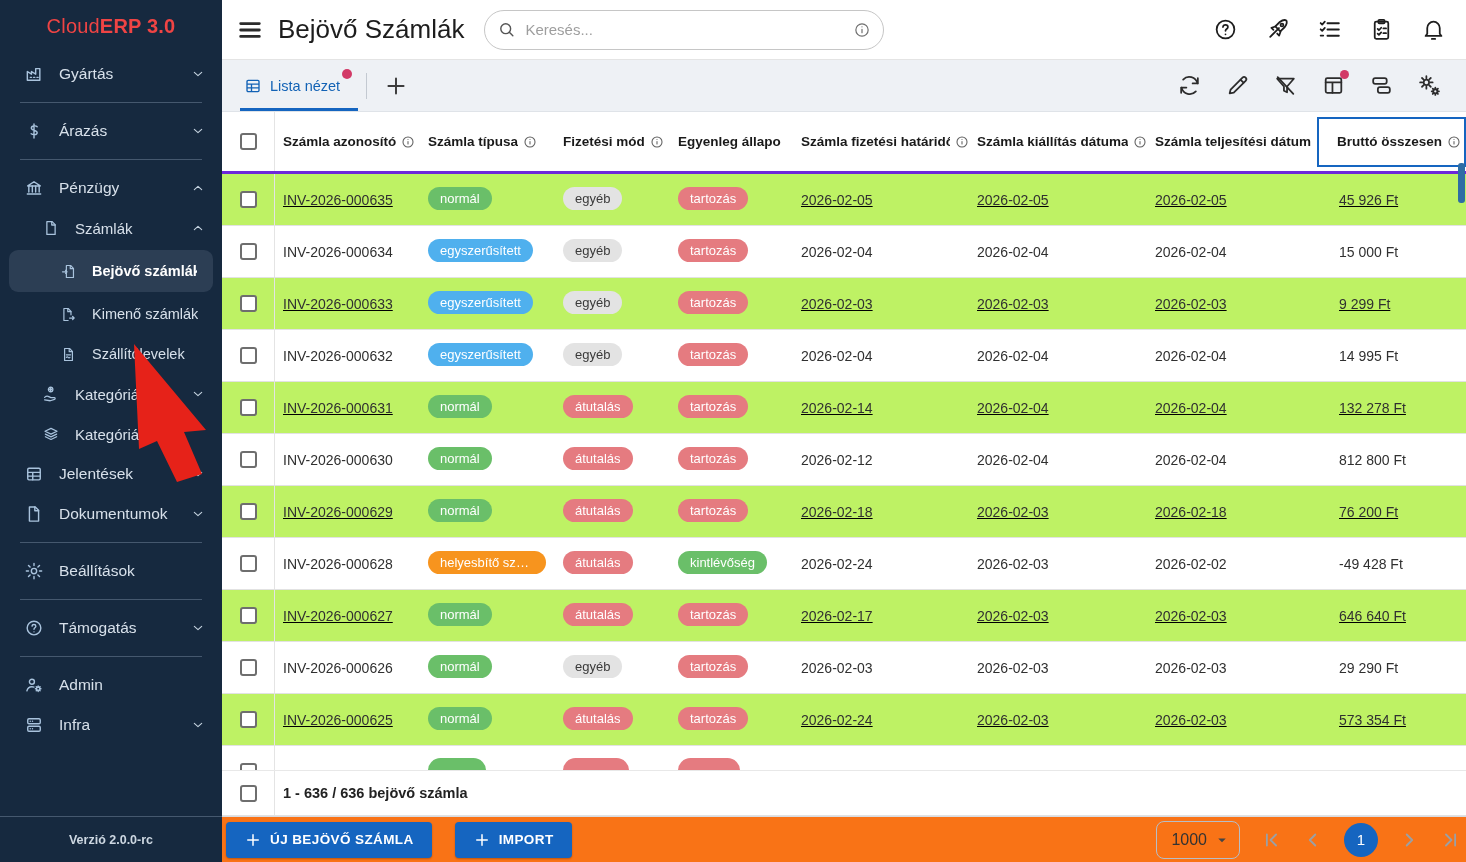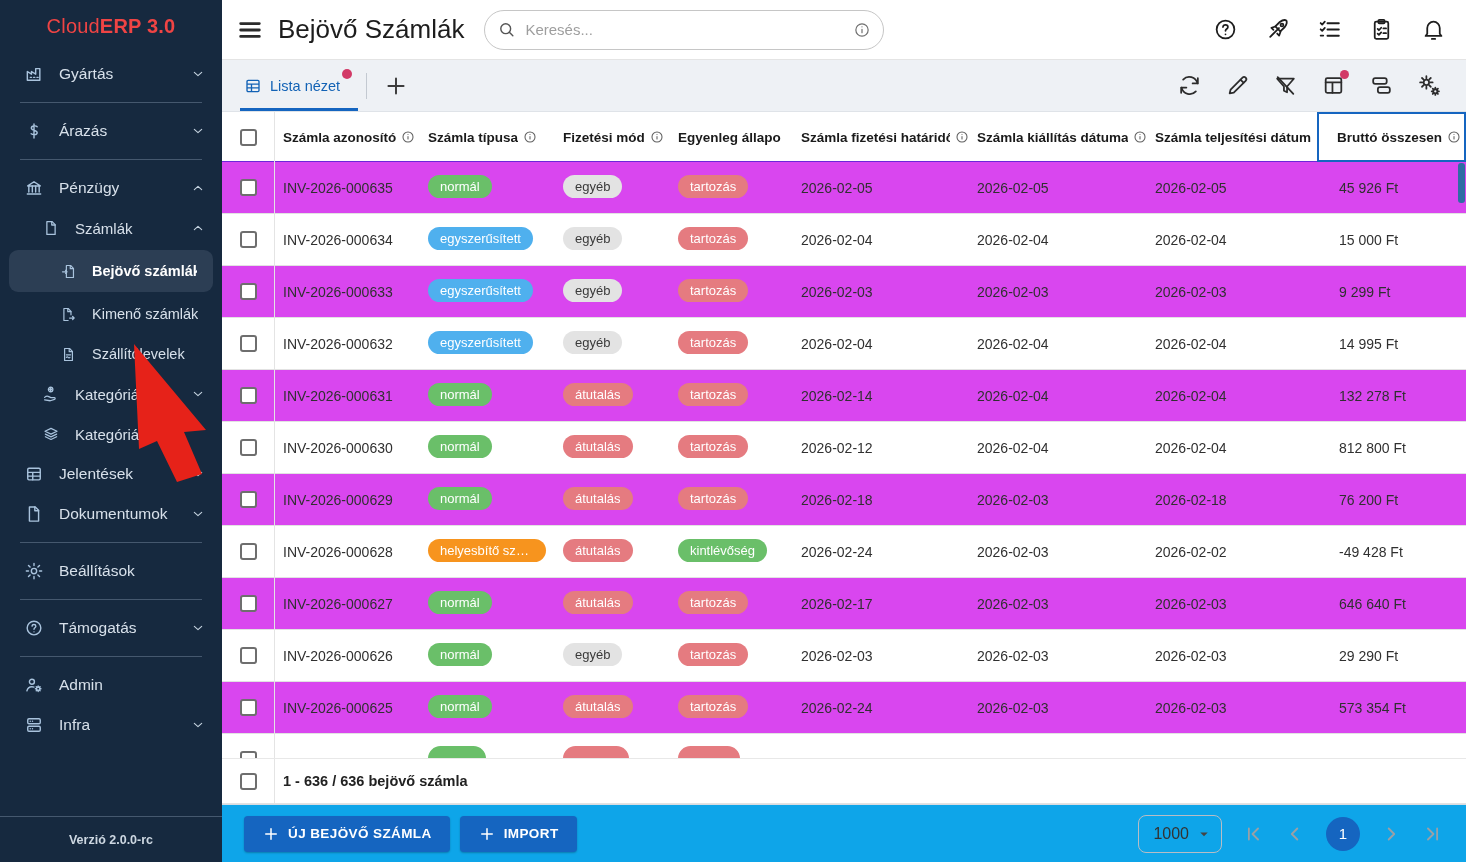--- a/index.html
+++ b/index.html
@@ -45,40 +45,40 @@
   .tab .underline { position:absolute; left:0; right:6px; bottom:0; height:3px; background:#1565c0; }
   .tab .dot { position:absolute; top:9px; right:12px; width:10px; height:10px; border-radius:50%; }
   .tab-sep { width:1px; height:26px; background:#c3c9d1; margin:0 10px 0 2px; }
   .tab-plus { width:26px; height:26px; color:#3c3c3c; cursor:pointer; margin-left:6px; }
   .tab-tools { margin-left:auto; display:flex; align-items:center; gap:23px; color:#2c2c2c; margin-right:6px; }
   .tab-tools .tool { position:relative; width:25px; height:25px; cursor:pointer; }
   .tool .dot { position:absolute; top:-3px; right:-3px; width:9px; height:9px; border-radius:50%; }
 
   
   .grid { display:grid; grid-template-columns:53px 145px 135px 115px 123px 176px 178px 170px minmax(0,1fr); align-items:center; }
-  .thead { height:50px; background:#fff; border-bottom:1px solid #6d28d9; }
+  .thead { height:62px; background:#fff; border-bottom:3px solid #6d28d9; }
   .th { font-size:13.5px; font-weight:bold; color:#1a1a1a; white-space:nowrap; overflow:hidden; display:flex; align-items:center; gap:5px; padding-left:8px; height:50px; cursor:pointer; }
   .th.last { padding-left:20px; position:relative; }
   .th.hl { box-shadow:inset 0 0 0 2px #1565c0; }
   .info-i { width:14px; height:14px; color:#5f5f5f; flex:0 0 14px; cursor:pointer; }
   .cb-cell { display:flex; justify-content:center; align-items:center; height:100%; border-right:1px solid #e4e4e4; }
   .cb { width:17px; height:17px; border:2px solid #6e6e6e; border-radius:3px; background:#fff; cursor:pointer; }
   .row { height:52px; border-bottom:1px solid #e2e2e2; background:#fff; cursor:pointer; }
-  .row.odd { background:#d946ef; }
+  .row.odd { background:#bef264;text-decoration:underline; }
   .cell { font-size:14px; color:#303030; padding-left:8px; white-space:nowrap; overflow:hidden; }
   .cell.amount { padding-left:22px; }
   .badge { display:inline-block; padding:4px 12px; border-radius:13px; font-size:13px; color:#fff; white-space:nowrap; max-width:118px; overflow:hidden; text-overflow:ellipsis; }
   .badge.gray-text { color:#3a3a3a; }
   .partial-wrap { height:24px; overflow:hidden; }
   .summary-row { height:46px; background:#fff; border-bottom:1px solid #e2e2e2; border-top:1px solid #e8e8e8; }
   .summary-text { grid-column:2 / 10; font-size:14.5px; font-weight:bold; color:#222; padding-left:8px; }
   .vscroll { position:absolute; right:1px; top:163px; width:7px; height:40px; border-radius:3px; }
 
   
-  .bottombar { flex:1; background:#0ea5e9; border-top:1px solid #d8dce2; display:flex; align-items:center; padding:0 22px; gap:10px; }
+  .bottombar { flex:1; background:#f97316; border-top:1px solid #d8dce2; display:flex; align-items:center; padding:0 4px; gap:23px; }
   .btn { height:36px; border:none; border-radius:4px; color:#fff; font-size:13.5px; font-weight:bold; letter-spacing:.4px; display:flex; align-items:center; gap:8px; padding:0 18px; cursor:pointer; font-family:inherit; box-shadow:0 1px 2px rgba(0,0,0,.25); }
   .btn .icon { width:18px; height:18px; }
   .pager { margin-left:auto; display:flex; align-items:center; gap:20px; }
   .page-size { display:flex; align-items:center; gap:6px; border:1px solid #b7bdc5; border-radius:8px; height:38px; padding:0 8px 0 14px; font-size:16px; color:#333; background:#fff0; cursor:pointer; }
   .page-size .icon { width:18px; height:18px; color:#444; }
   .pg-btn { width:22px; height:22px; color:#9aa0a6; cursor:pointer; }
   .page-circle { width:34px; height:34px; border-radius:50%; color:#fff; font-size:15px; display:flex; align-items:center; justify-content:center; cursor:pointer; }
 
   
   .arrow-overlay { position:absolute; left:0; top:0; width:260px; height:520px; pointer-events:none; z-index:50; }

